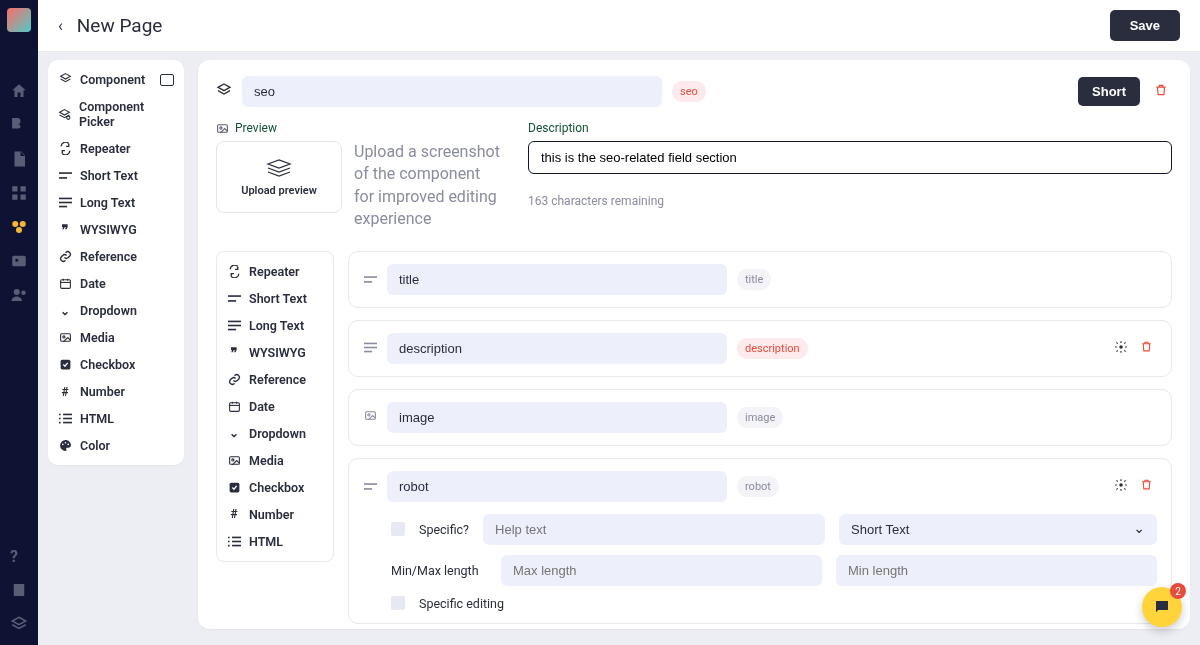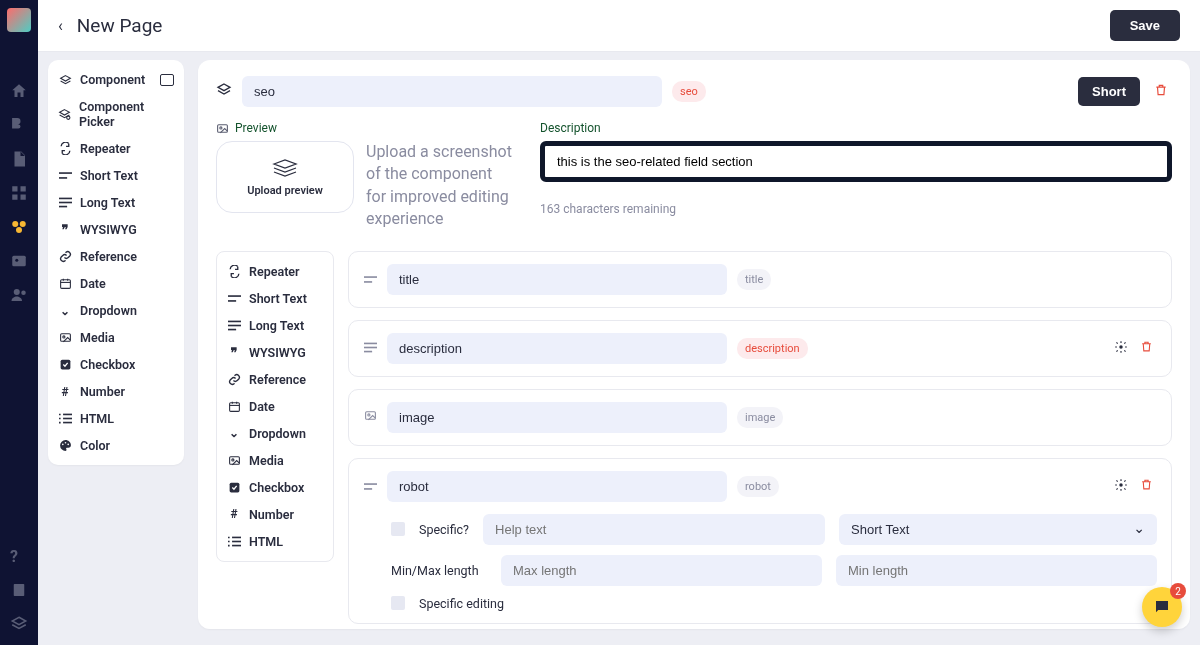--- a/index.html
+++ b/index.html
@@ -106,31 +106,31 @@
   margin-left:auto;
   background:#2a2d3e; color:#fff; border:none;
   padding:7px 14px; border-radius:5px; font-weight:600; cursor:pointer; font-size:13px;
 }
 .trash-icon { color:#e74c3c; cursor:pointer; font-size:14px; padding:4px; }
 .gear-icon { color:#2a2d3e; cursor:pointer; font-size:14px; padding:4px; }
 .section-row { display:flex; gap:24px; margin-top:14px; }
 .preview-col { }
 .preview-label, .desc-label { font-size:12px; color:#14532d; margin-bottom:6px; display:flex; align-items:center; gap:6px;}
 .upload-box {
-  width:138px; height:72px;
+  width:126px; height:72px;
   border:1px solid #e3e5ef;
-  border-radius:16px;
+  border-radius:8px;
   display:flex; flex-direction:column; align-items:center; justify-content:center;
   gap:6px;
   font-size:11px; font-weight:600; color:#2a2d3e;
 }
 .upload-box svg { width:30px; height:20px; }
 .upload-hint { font-size:16px; color:#8a8ca0; line-height:1.4; max-width:150px; }
 .desc-col { flex:1; }
-.desc-input { width:100%; border:5px solid #0f172a; border-radius:6px; padding:8px 12px; font-size:13px; }
+.desc-input { width:100%; border:1px solid #0f172a; border-radius:6px; padding:8px 12px; font-size:13px; }
 .counter { font-size:12px; color:#8a8ca0; margin-top:20px; }
 .fields-area { display:flex; gap:14px; margin-top:20px; }
 .sub-panel {
   width:118px;
   border:1px solid #e8e9ef;
   border-radius:8px;
   padding:6px 0;
   height: fit-content;
 }
 .field-row {
@@ -219,21 +219,21 @@
     <div class="header">
       <span class="back">‹</span>
       <h1>New Page</h1>
       <button class="save-btn">Save</button>
     </div>
 
     <div class="content">
 
       <div class="left-panel" id="left-panel">
           <div class="field-type with-extra">
-            <span style="display:flex;align-items:flex-end;gap:8px;">
+            <span style="display:flex;align-items:flex-start;gap:8px;">
               <span class="ft-icon">
                 <svg width="13" height="13" viewBox="0 0 24 24" fill="none" stroke="currentColor" stroke-width="2">
                   <path d="M12 3l9 5-9 5-9-5z"></path>
                   <path d="M3 13l9 5 9-5"></path>
                 </svg>
               </span>
               <span>Component</span>
             </span>
             <span class="extra-box"></span>
           </div>

